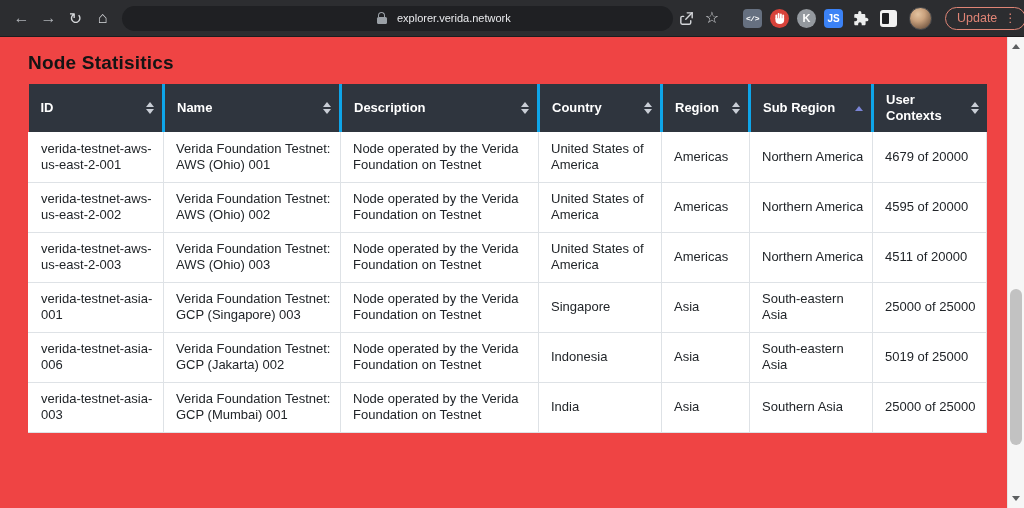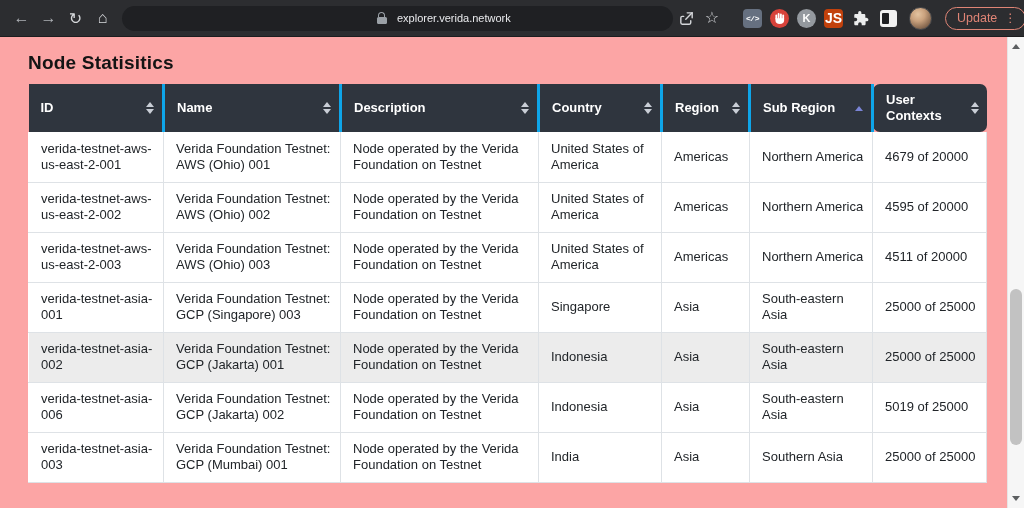--- a/index.html
+++ b/index.html
@@ -36,56 +36,56 @@
 
   .ext-group { display:flex; align-items:center; margin-left:14px; }
   .badge {
     width:19px; height:19px; margin:0 4px; flex:none;
     display:flex; align-items:center; justify-content:center;
     font-weight:bold; color:#fff;
   }
   .badge-code { background:#667080; border-radius:4px; font-family:"Liberation Mono", monospace; font-size:8px; letter-spacing:-0.5px; }
   .badge-hand { background:#d7423a; border-radius:50%; }
   .badge-k { background:#94999f; border-radius:50%; font-size:11px; color:#fdfdfd; }
-  .badge-js { background:#c2410c; border-radius:4px; font-size:14px; }
+  .badge-js { background:#3b82f6; border-radius:4px; font-size:10px; }
   .badge-puzzle { background:transparent; }
   .sidepanel-icon { width:17px; height:17px; background:#f2f2f2; border-radius:3px; margin:0 6px; display:flex; align-items:center; }
   .sidepanel-icon .pane { width:7px; height:11px; background:#1f2023; border-radius:1px; margin-left:2px; }
 
   .avatar {
     width:23px; height:23px; border-radius:50%; margin:0 6px; flex:none;
     background: radial-gradient(circle at 38% 30%, #e3c3a0 0%, #caa27e 35%, #8a6b52 70%, #4c3b30 100%);
     border:1px solid #4a4b4e;
   }
   .update-pill {
     height:23px; margin-left:7px; padding:0 9px 0 11px; flex:none;
     border:1.5px solid #e08576; border-radius:13px;
     display:flex; align-items:center; gap:7px;
     color:#e08576; font-size:12.5px;
   }
   .update-dots { font-size:12px; color:#e08576; }
 
   
-  .page { position:relative; width:1024px; height:471px; background:#fca5a5; padding-top:15px; }
+  .page { position:relative; width:1024px; height:471px; background:#ef4444; padding-top:15px; }
   .page-title {
     margin:0 0 10px 28px; font-size:19px; font-weight:bold; color:#141414; letter-spacing:0.2px;
   }
 
   table.nodes {
     margin-left:28px; width:958px; border-collapse:collapse; table-layout:fixed;
   }
   col.c-id{width:135px} col.c-name{width:177px} col.c-desc{width:198px}
   col.c-country{width:123px} col.c-region{width:88px} col.c-sub{width:123px} col.c-ctx{width:114px}
 
   thead th {
     background:#2f353e; color:#ffffff; font-size:13px; font-weight:bold;
     height:48px; padding:0 8px 0 12px; text-align:left; vertical-align:middle;
     border-right:3px solid #0ea5e9;
   }
-  thead th:last-child { border-right:none;border-radius:7px; }
+  thead th:last-child { border-right:none; }
   .th-inner { display:flex; align-items:center; }
   .th-label { line-height:1.25; }
   .sort { margin-left:auto; padding-left:6px; display:flex; flex-direction:column; gap:2px; flex:none; }
   .tri-up   { width:0; height:0; border-left:4px solid transparent; border-right:4px solid transparent; border-bottom:5px solid #c9ced6; }
   .tri-down { width:0; height:0; border-left:4px solid transparent; border-right:4px solid transparent; border-top:5px solid #c9ced6; }
   .sort.asc .tri-up { border-bottom-color:#7a84d6; }
 
   tbody td {
     height:50px; padding:7px 8px 7px 12px; vertical-align:middle;
     font-size:13px; color:#212529; line-height:1.22;
@@ -275,29 +275,20 @@
         </tr>
         <tr>
           <td>verida-testnet-asia-001</td>
           <td>Verida Foundation Testnet: GCP (Singapore) 003</td>
           <td>Node operated by the Verida Foundation on Testnet</td>
           <td>Singapore</td>
           <td>Asia</td>
           <td>South-eastern Asia</td>
           <td>25000 of 25000</td>
         </tr>
-        <tr class="hl">
-          <td>verida-testnet-asia-002</td>
-          <td>Verida Foundation Testnet: GCP (Jakarta) 001</td>
-          <td>Node operated by the Verida Foundation on Testnet</td>
-          <td>Indonesia</td>
-          <td>Asia</td>
-          <td>South-eastern Asia</td>
-          <td>25000 of 25000</td>
-        </tr>
         <tr>
           <td>verida-testnet-asia-006</td>
           <td>Verida Foundation Testnet: GCP (Jakarta) 002</td>
           <td>Node operated by the Verida Foundation on Testnet</td>
           <td>Indonesia</td>
           <td>Asia</td>
           <td>South-eastern Asia</td>
           <td>5019 of 25000</td>
         </tr>
         <tr>

